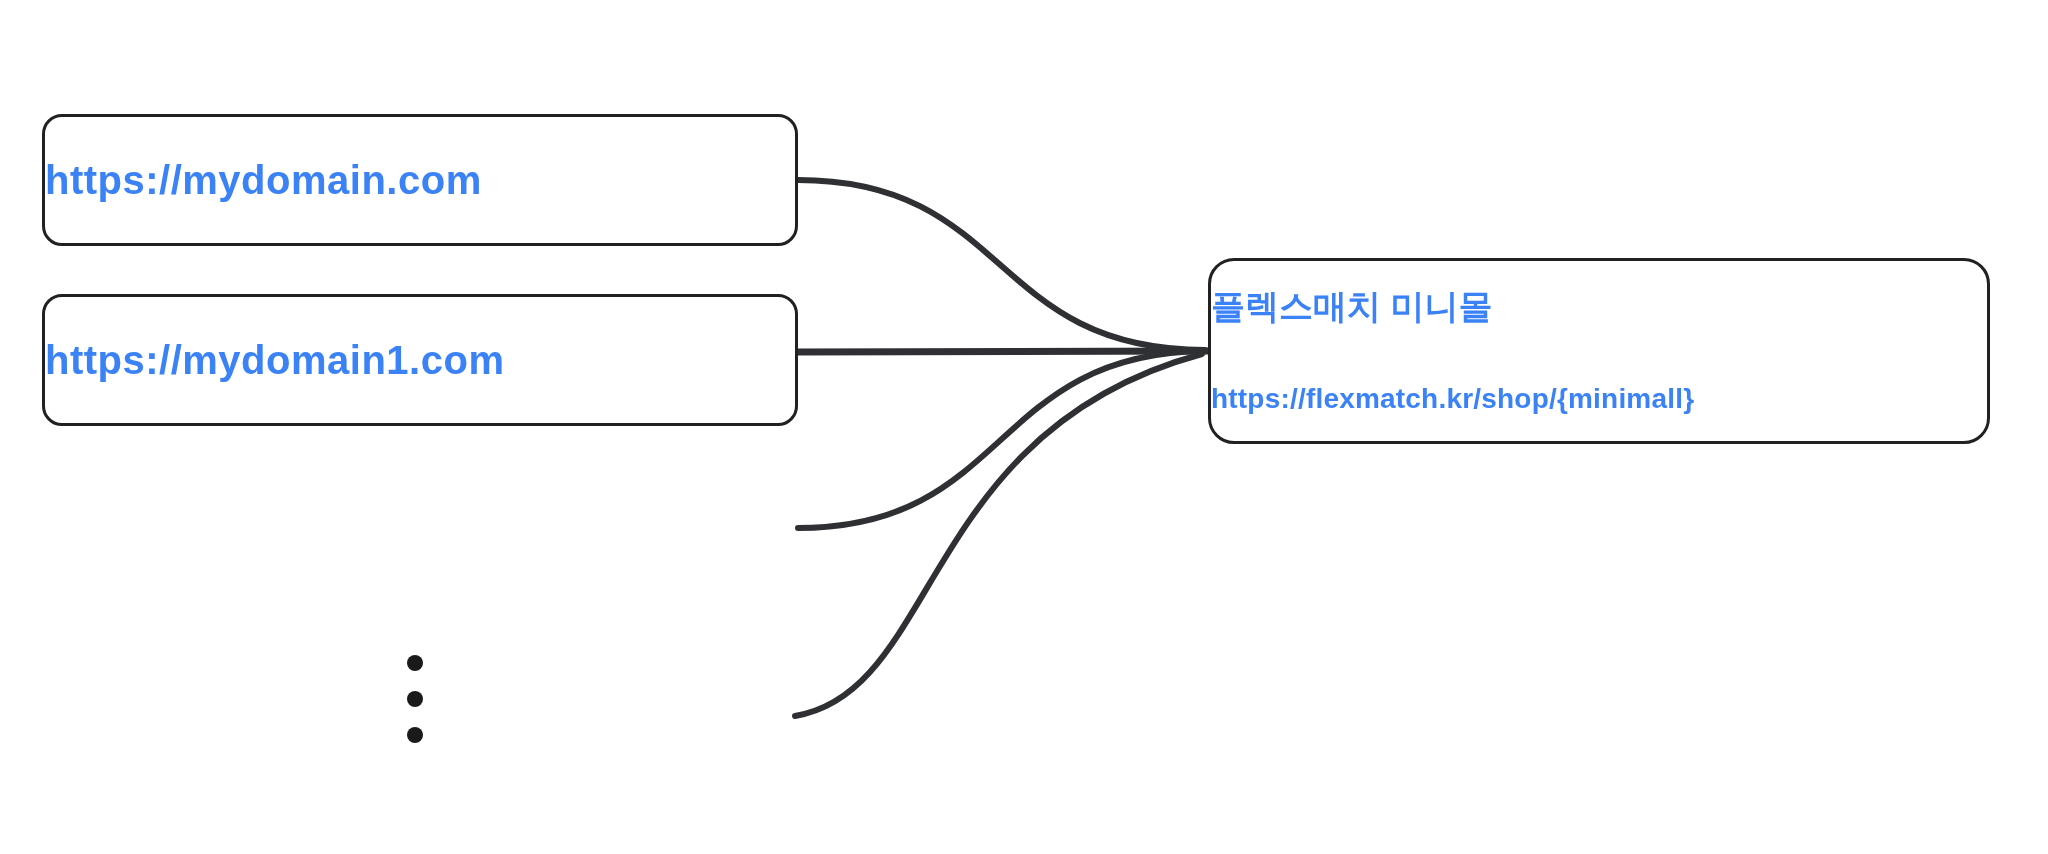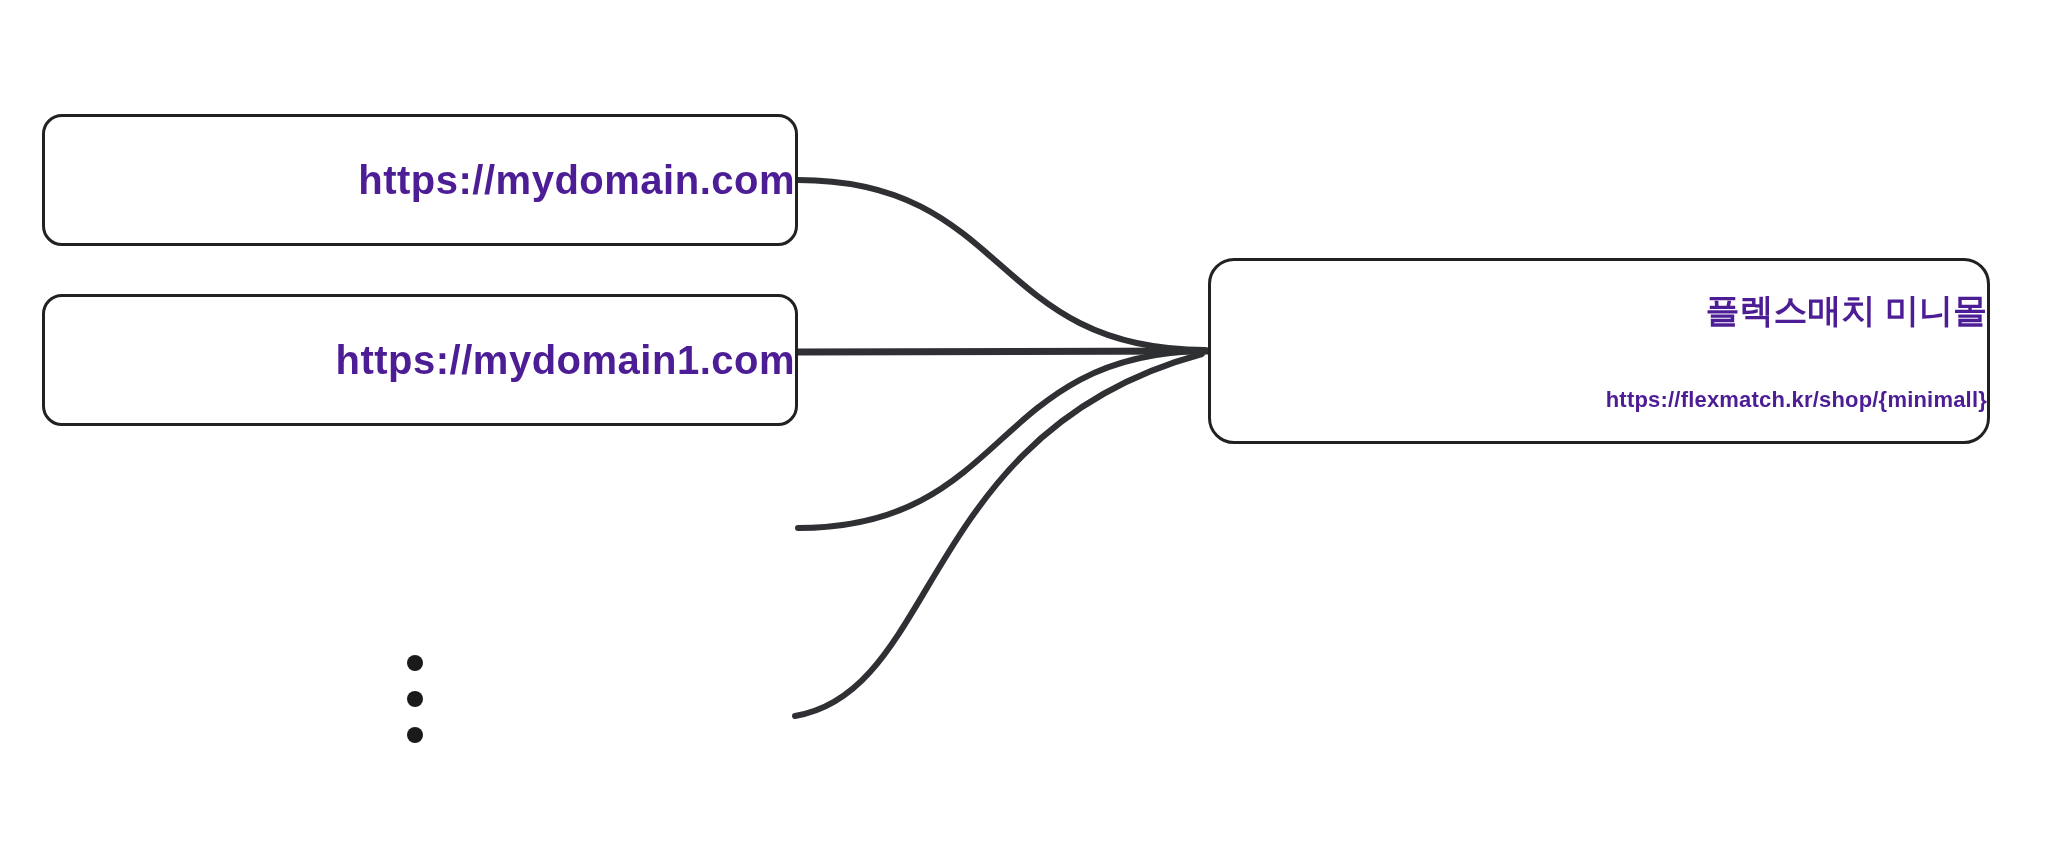--- a/index.html
+++ b/index.html
@@ -23,25 +23,24 @@
     height: 854px;
     pointer-events: none;
   }
   .node {
     position: absolute;
     box-sizing: border-box;
     background: #ffffff;
     border: 3px solid #212121;
     display: flex;
     flex-direction: column;
-    align-items: flex-end;
+    align-items: flex-start;
     justify-content: center;
     text-align: center;
-    color: #4c1d95;
-    padding-left: 27px;
+    color: #3b82f6;
   }
   .source-node {
     left: 42px;
     width: 756px;
     height: 132px;
     border-radius: 20px;
     font-size: 40px;
     font-weight: 700;
     letter-spacing: 0.5px;
   }
@@ -52,21 +51,21 @@
     left: 1208px;
     top: 258px;
     width: 782px;
     height: 186px;
     border-radius: 26px;
     font-weight: 700;
     line-height: 1.45;
     gap: 48px;
   }
   .target-title { font-size: 34px; }
-  .target-url   { font-size: 22px; letter-spacing: 0.2px; }
+  .target-url   { font-size: 28px; letter-spacing: 0.2px; }
   .ellipsis-col {
     position: absolute;
     left: 407px;
     top: 655px;
     display: flex;
     flex-direction: column;
     gap: 20px;
     align-items: center;
   }
   .dot {

